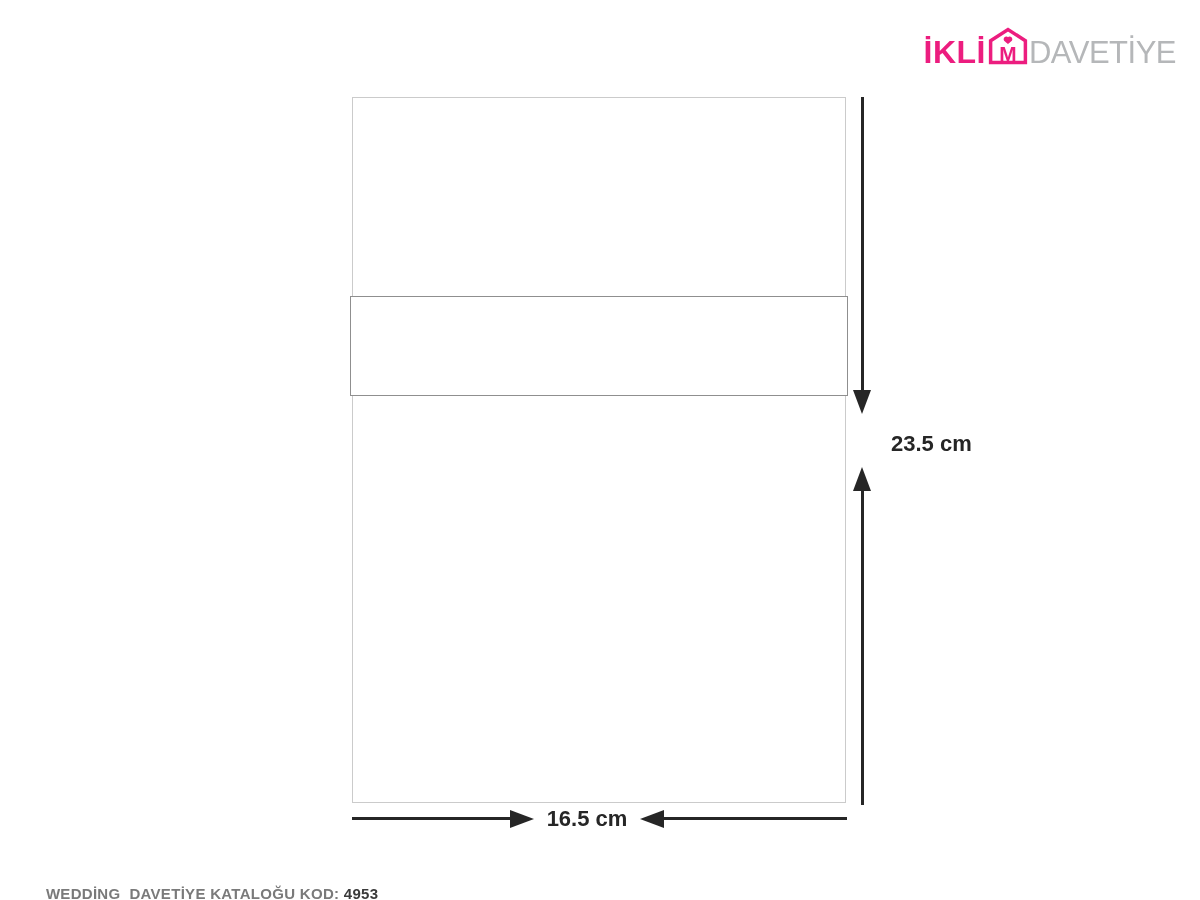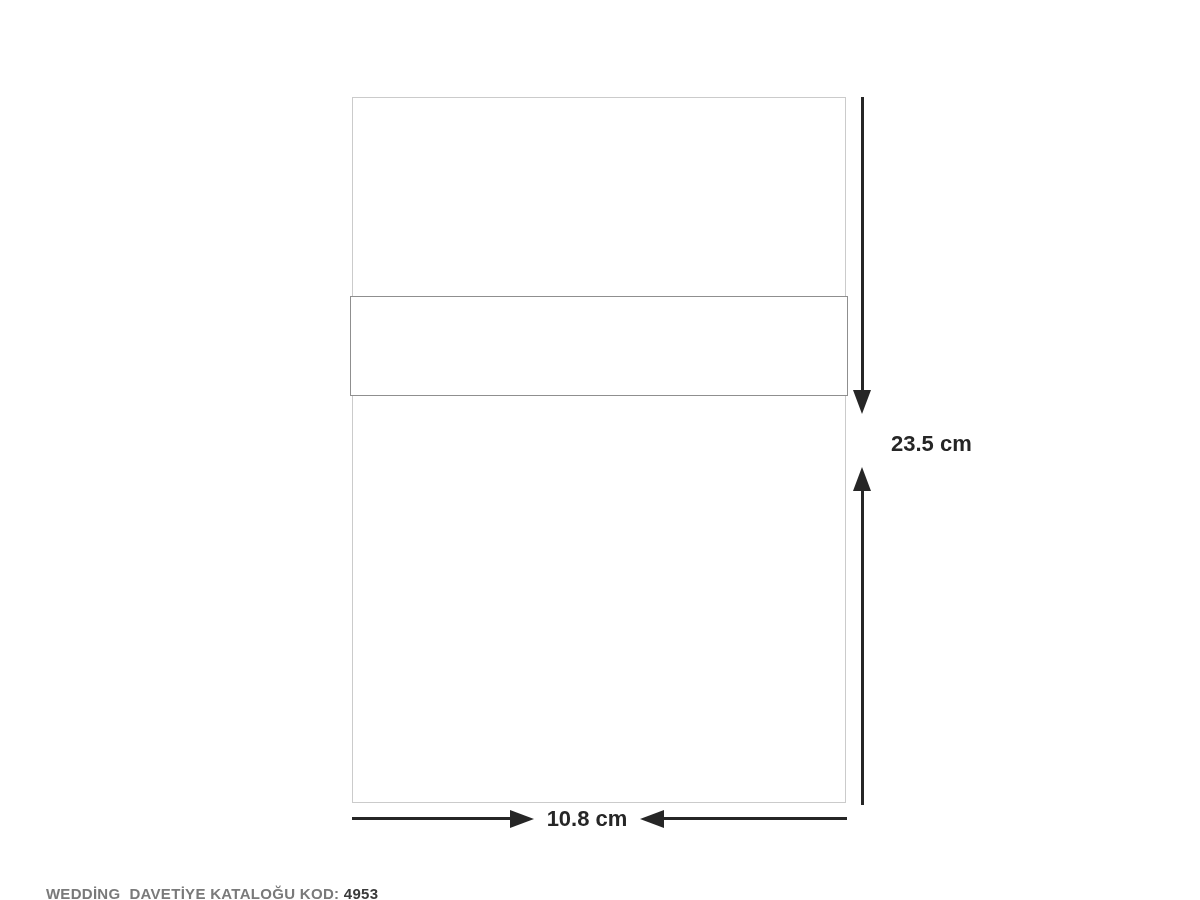--- a/index.html
+++ b/index.html
@@ -125,33 +125,44 @@
     white-space: pre;
   }
   .catalog-label { color: var(--caption-gray, #7A7A7A); }
   .catalog-code  { color: var(--caption-dark, #3A3A3A); }
 </style>
 </head>
 <body>
 
 <div id="canvas">
 
+  <div class="logo">
+    <span class="logo-pre">İKLİ</span>
+    <svg class="logo-icon" viewBox="0 0 46 44" xmlns="http://www.w3.org/2000/svg">
+      <polygon points="3,16 23,3 43,16 43,41 3,41" fill="none" stroke="currentColor" stroke-width="4" stroke-linejoin="miter"></polygon>
+      <path d="M23 20 C21.5 17.5 18 17 18 14.2 C18 12.4 19.4 11 21.2 11
+               C22 11 22.7 11.4 23 12 C23.3 11.4 24 11 24.8 11
+               C26.6 11 28 12.4 28 14.2 C28 17 24.5 17.5 23 20 Z" fill="currentColor"></path>
+      <text x="23" y="39" text-anchor="middle" font-family="Liberation Sans, sans-serif" font-size="24" font-weight="bold" fill="currentColor">M</text>
+    </svg>
+    <span class="logo-secondary">DAVETİYE</span>
+  </div>
 
   <div class="envelope-outline"></div>
   <div class="envelope-band"></div>
 
   <div class="dim-line vline-top"></div>
   <div class="arrowhead arrow-down"></div>
   <div class="dim-label height-label">23.5 cm</div>
   <div class="arrowhead arrow-up"></div>
   <div class="dim-line vline-bottom"></div>
 
   <div class="dim-line hline-left"></div>
   <div class="arrowhead arrow-right"></div>
-  <div class="dim-label width-label">10.8 cm</div>
+  <div class="dim-label width-label">16.5 cm</div>
   <div class="arrowhead arrow-left"></div>
   <div class="dim-line hline-right"></div>
 
   <div class="catalog-caption">
     <span class="catalog-label">WEDDİNG  DAVETİYE KATALOĞU KOD: </span><span class="catalog-code">4953</span>
   </div>
 
 </div>
 
 </body></html>

